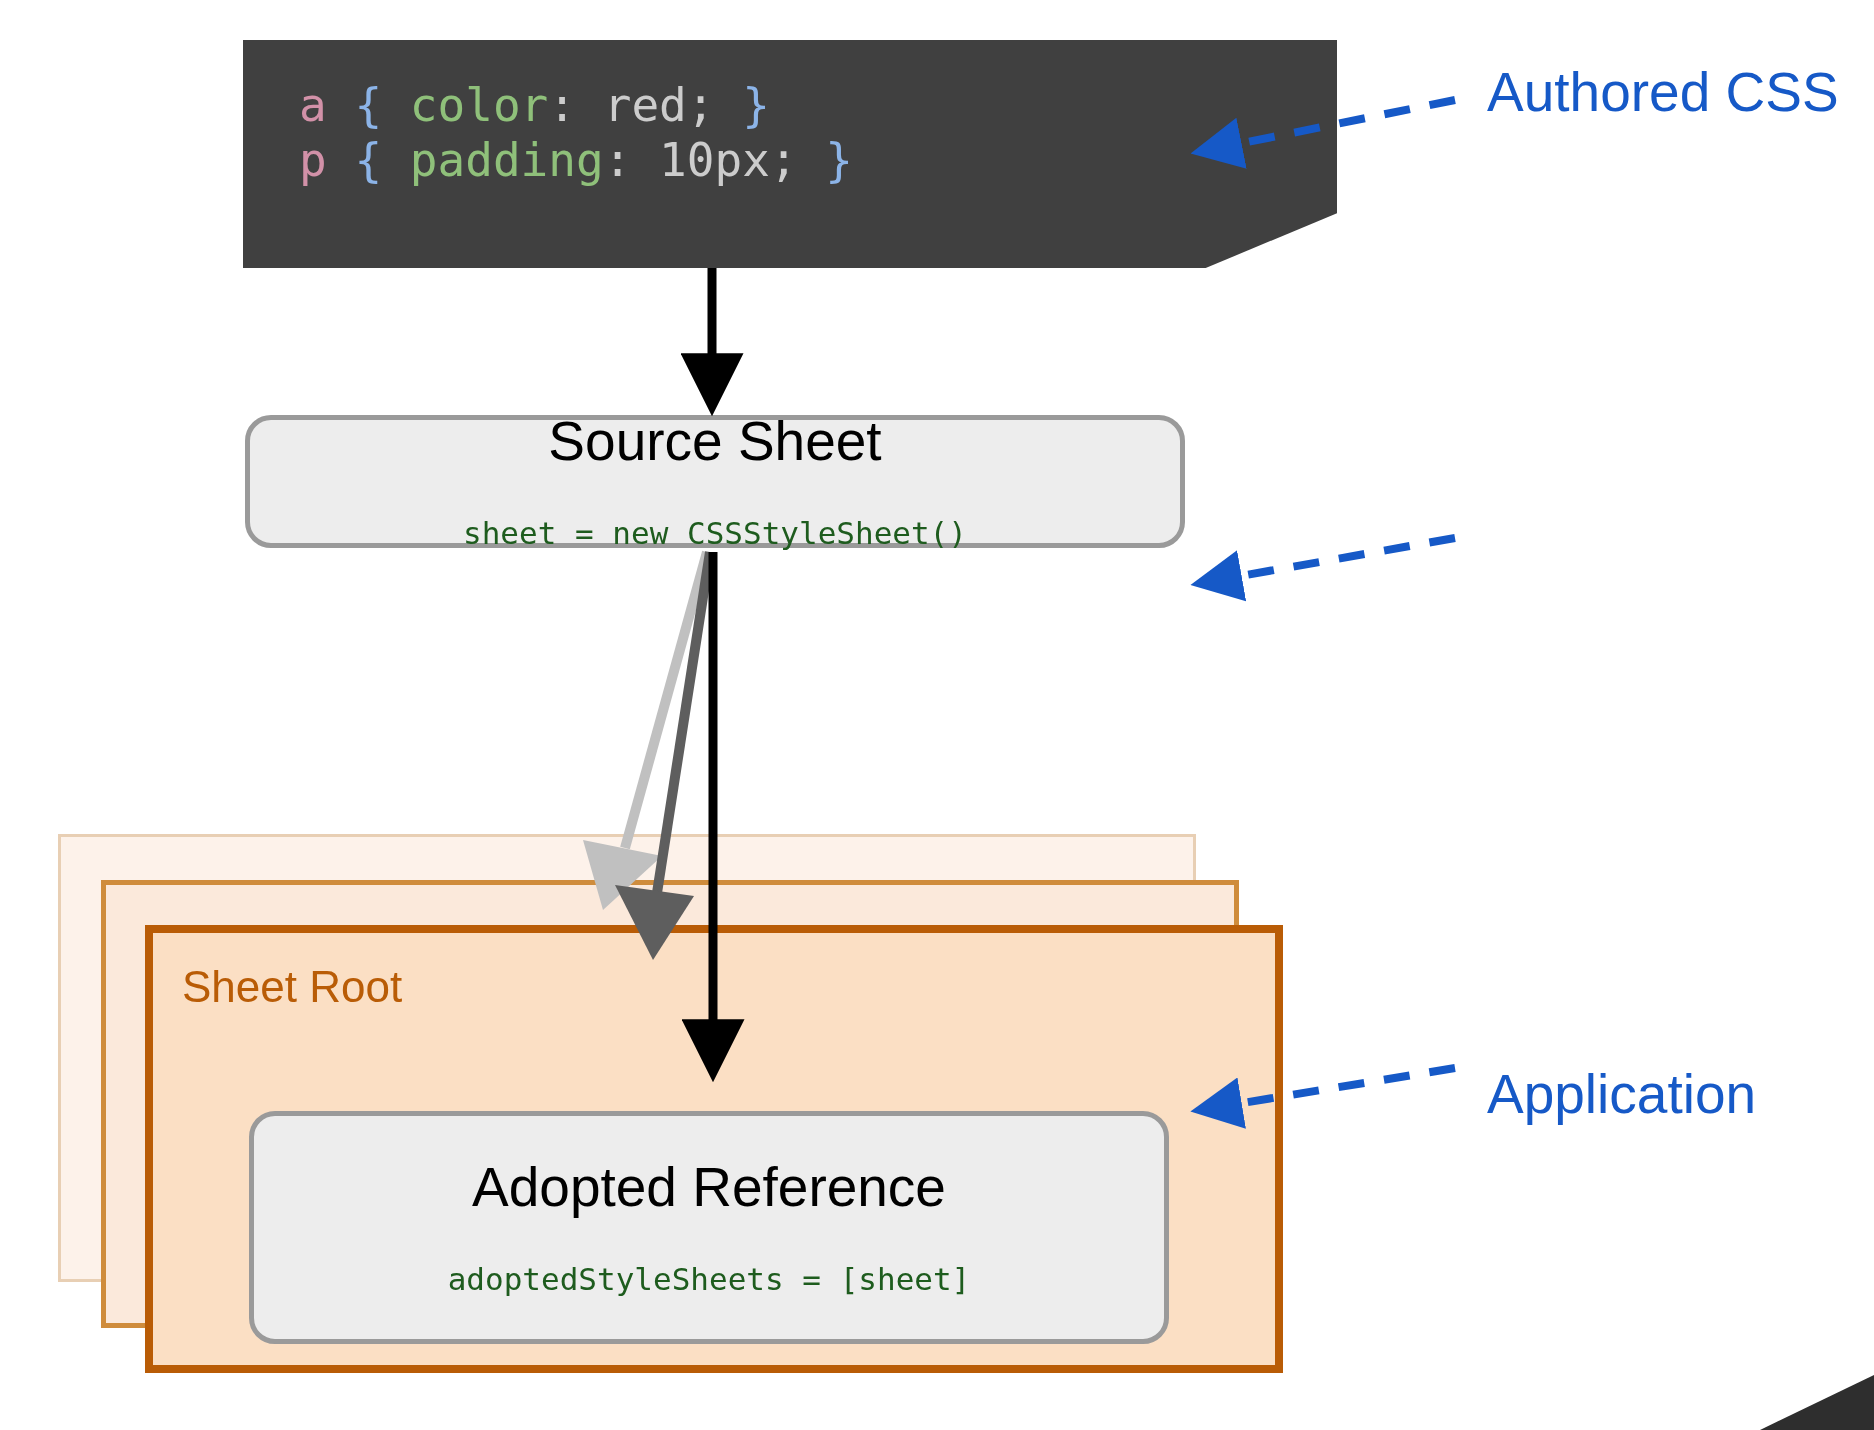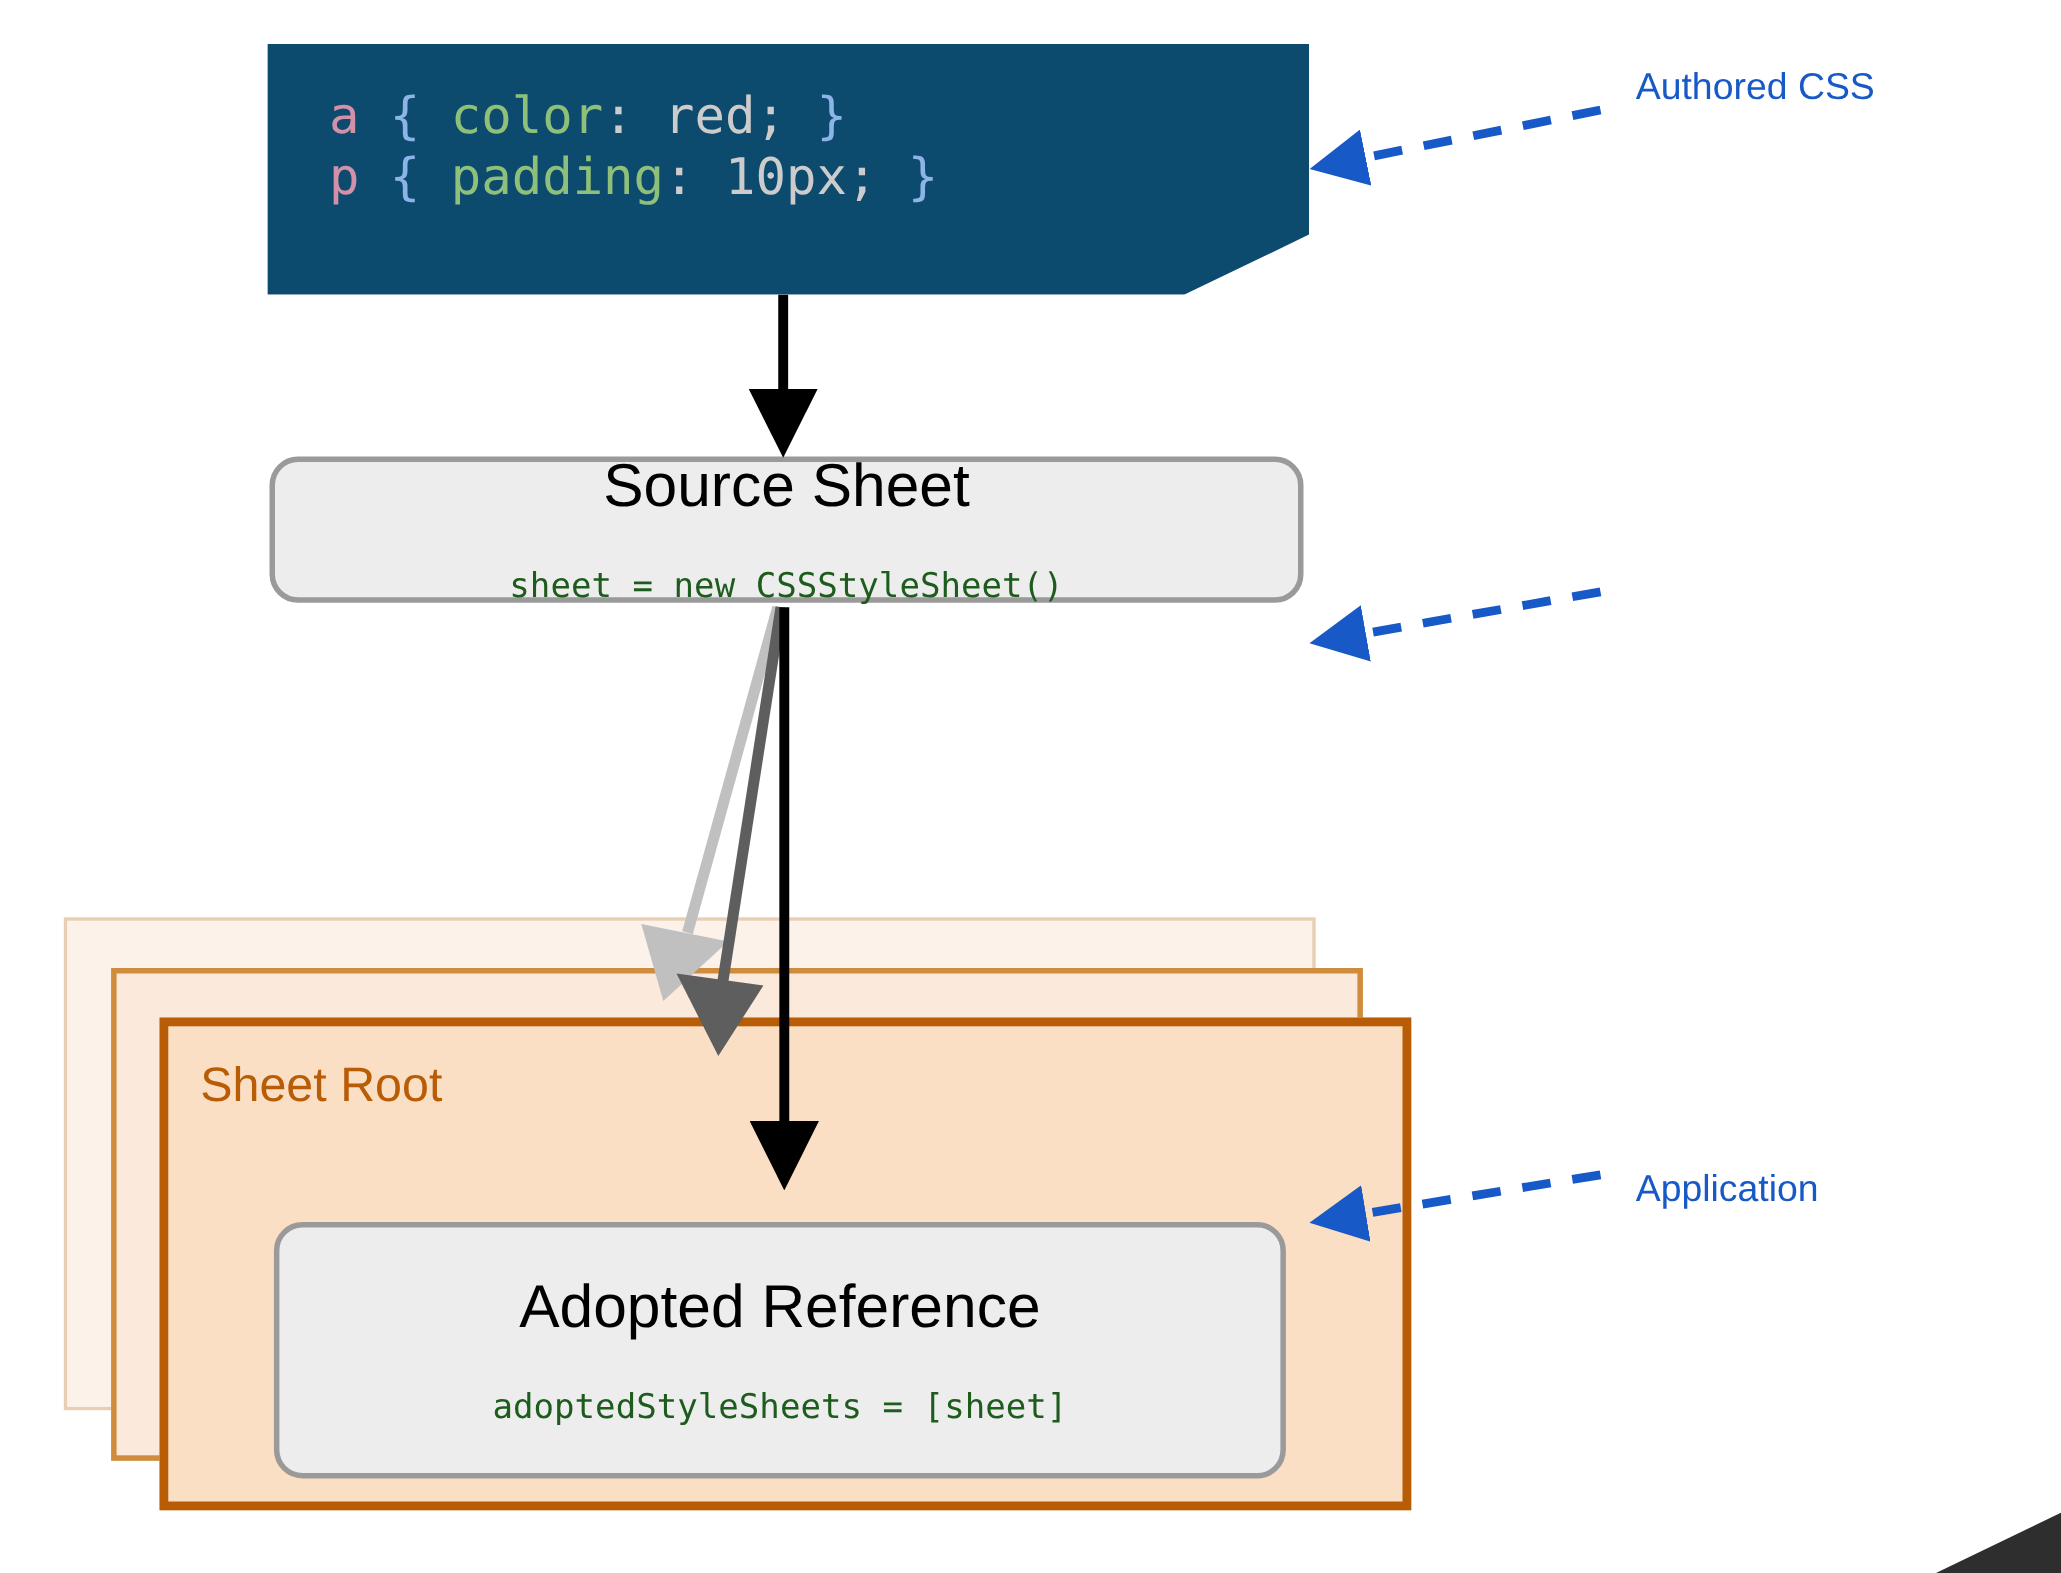--- a/index.html
+++ b/index.html
@@ -28,23 +28,23 @@
     height: 1430px;
     pointer-events: none;
     z-index: 40;
   }
 
   
   .code-card {
     position: absolute;
     left: 243px;
     top: 40px;
-    width: 947px;
+    width: 1094px;
     height: 228px;
-    background: #0c4a6e;
+    background: #404040;
     z-index: 20;
     box-sizing: border-box;
     
     clip-path: polygon(0 0, 100% 0, 100% 76%, 88% 100%, 0 100%);
   }
   .code-fold {
     position: absolute;
     right: 0;
     bottom: 0;
     width: 114px;
@@ -150,21 +150,21 @@
     color: #b95c06;
     font-size: 44px;
     z-index: 30;
     white-space: nowrap;
   }
 
   
   .annot-label {
     position: absolute;
     color: #1659c7;
-    font-size: 34px;
+    font-size: 55px;
     white-space: nowrap;
     z-index: 45;
   }
   #annot-authored { left: 1487px; top: 60px; }
   #annot-instant  { left: 1487px; top: 500px; }
   #annot-app      { left: 1487px; top: 1062px; }
 </style>
 </head>
 <body>
 

